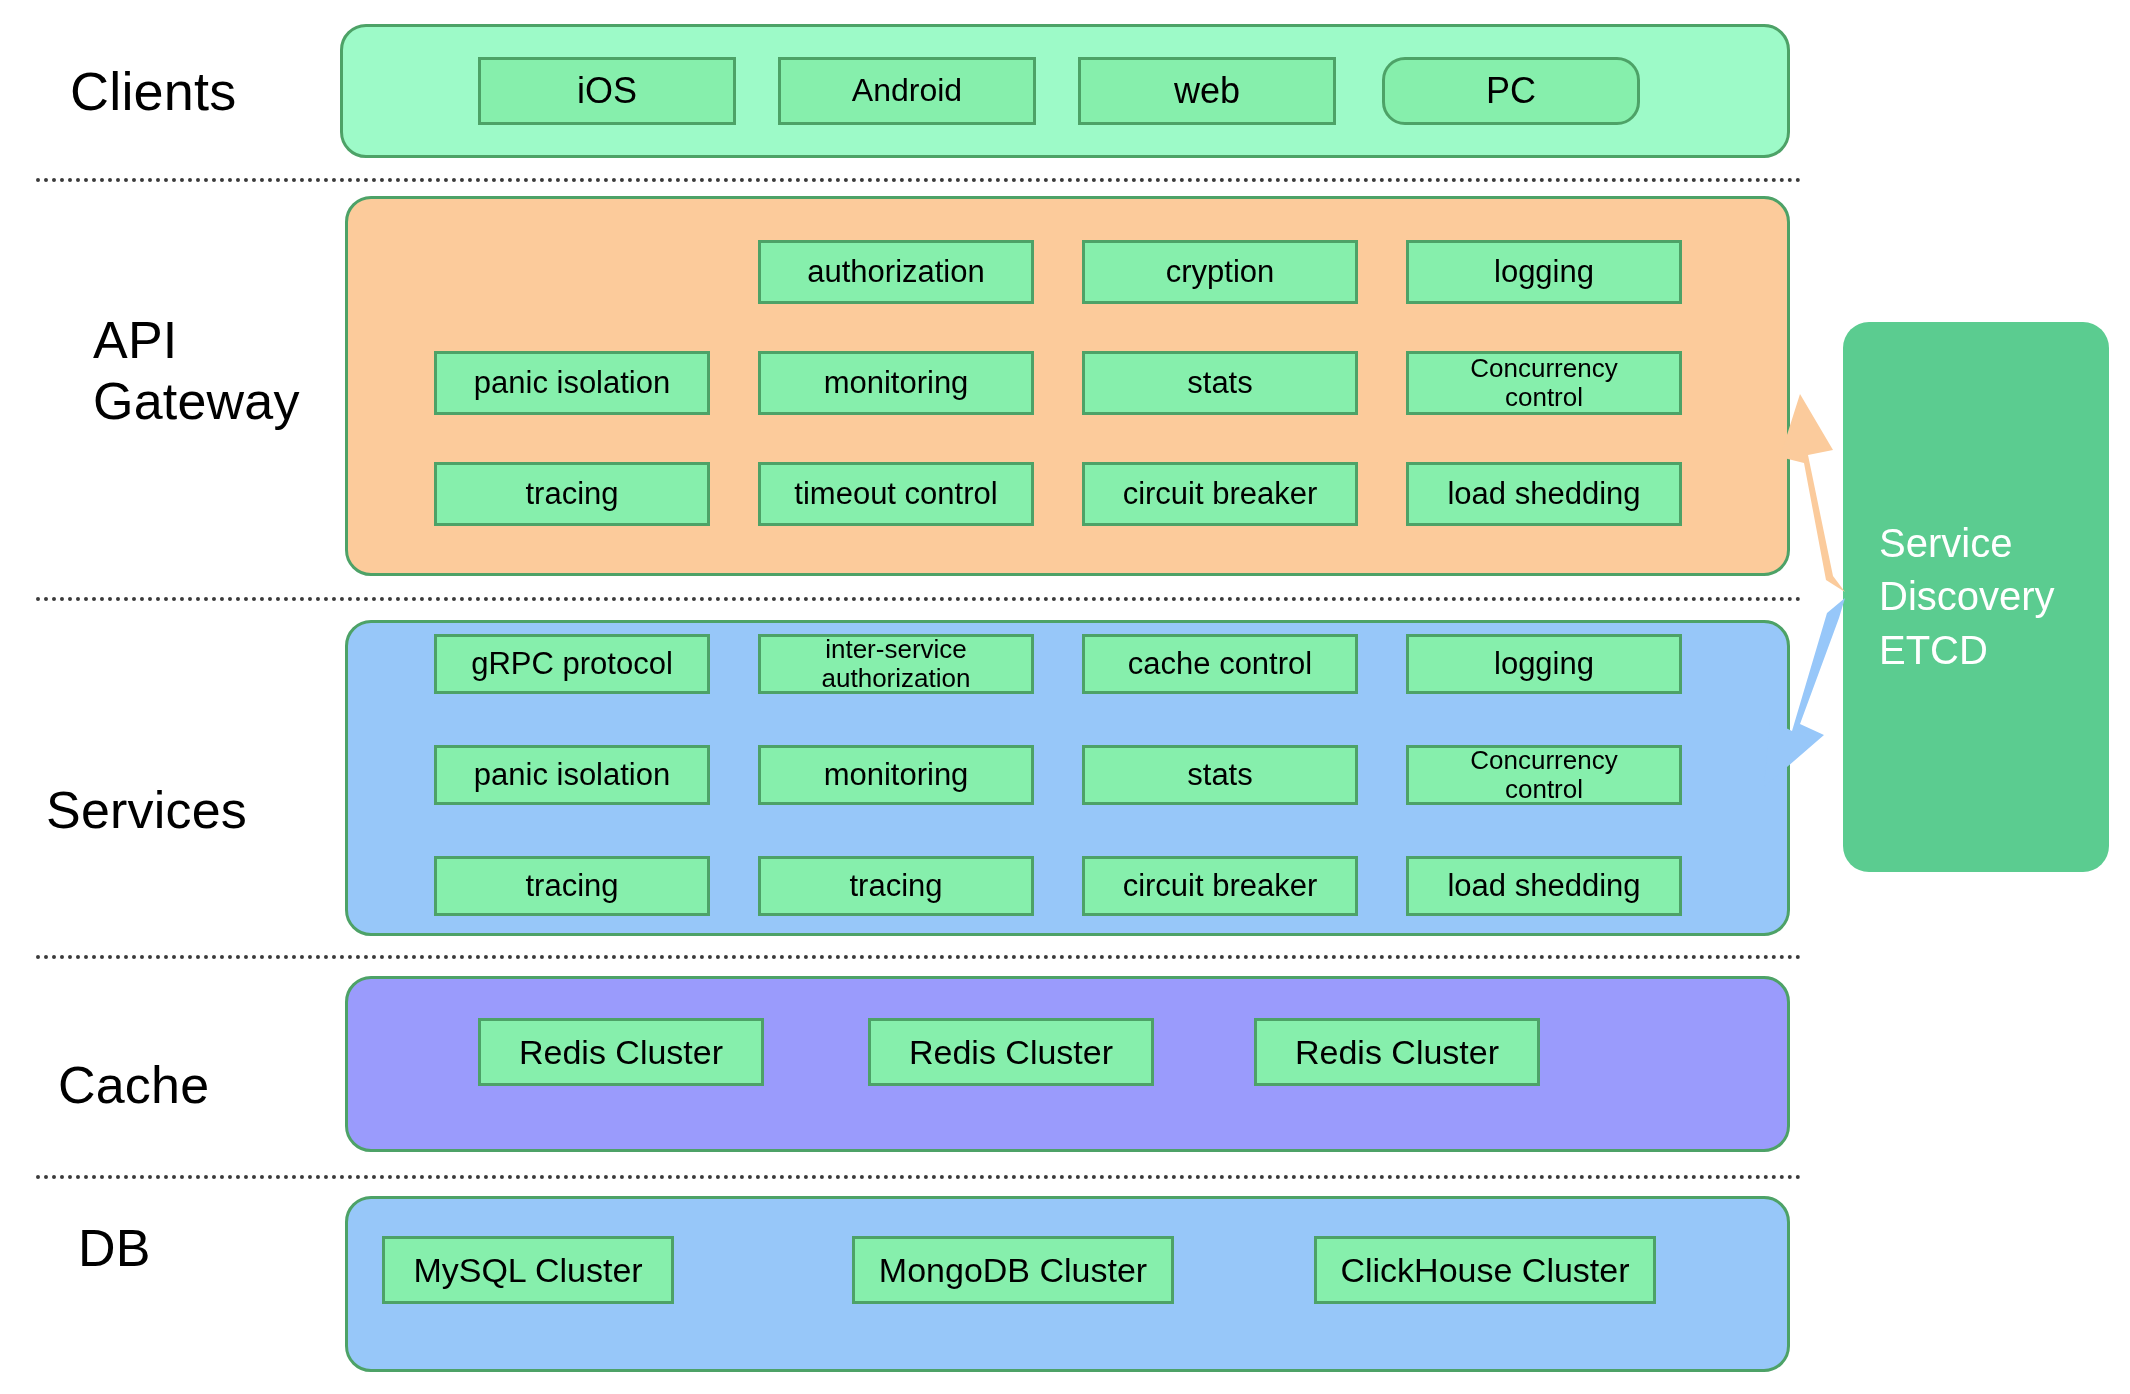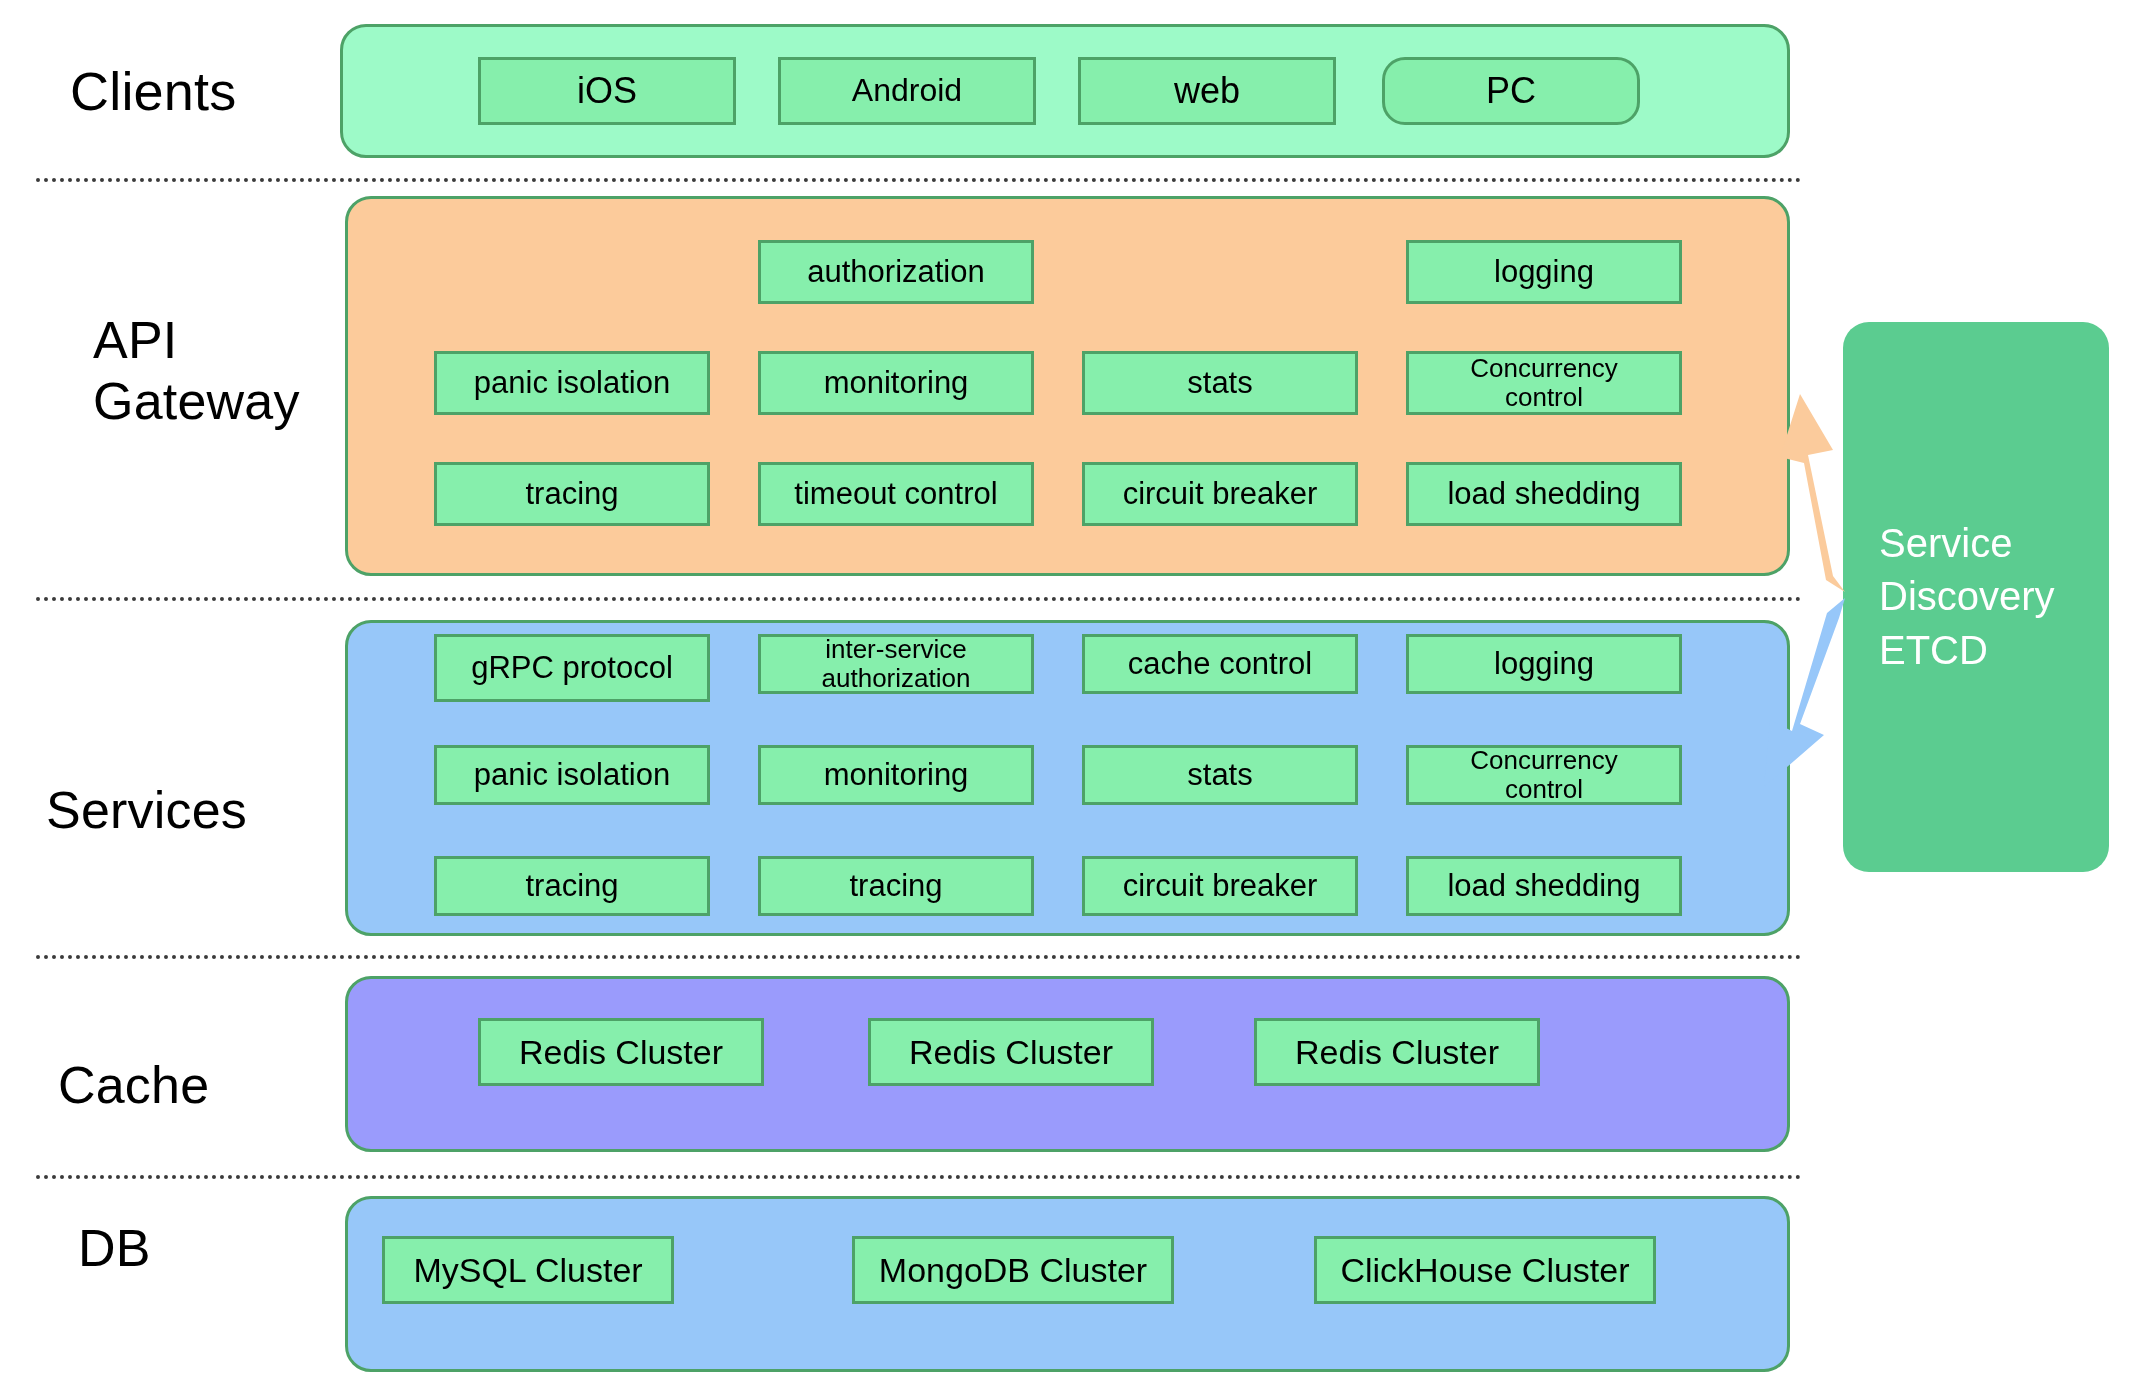--- a/index.html
+++ b/index.html
@@ -106,40 +106,41 @@
   <div class="cell" style="left:1382px; top:57px; width:258px; height:68px; font-size:36px;border-radius:23px;">PC</div>
 
   <div class="sep" style="left:36px; top:178px; width:1766px;"></div>
 
   <div class="row-label" style="left:93px; top:310px; font-size:52px;">API
 Gateway</div>
 
   <div class="band orange" style="left:345px; top:196px; width:1445px; height:380px;"></div>
 
   <div class="cell" style="left:758px; top:240px; width:276px; height:64px; font-size:31px;">authorization</div>
+  <div class="cell" style="left:1082px; top:240px; width:276px; height:64px; font-size:31px;">cryption</div>
   <div class="cell" style="left:1406px; top:240px; width:276px; height:64px; font-size:31px;">logging</div>
 
   <div class="cell" style="left:434px; top:351px; width:276px; height:64px; font-size:31px;">panic isolation</div>
   <div class="cell" style="left:758px; top:351px; width:276px; height:64px; font-size:31px;">monitoring</div>
   <div class="cell" style="left:1082px; top:351px; width:276px; height:64px; font-size:31px;">stats</div>
   <div class="cell" style="left:1406px; top:351px; width:276px; height:64px; font-size:26px;">Concurrency
 control</div>
 
   <div class="cell" style="left:434px; top:462px; width:276px; height:64px; font-size:31px;">tracing</div>
   <div class="cell" style="left:758px; top:462px; width:276px; height:64px; font-size:31px;">timeout control</div>
   <div class="cell" style="left:1082px; top:462px; width:276px; height:64px; font-size:31px;">circuit breaker</div>
   <div class="cell" style="left:1406px; top:462px; width:276px; height:64px; font-size:31px;">load shedding</div>
 
   <div class="sep" style="left:36px; top:597px; width:1766px;"></div>
 
   <div class="row-label" style="left:46px; top:780px; font-size:52px;">Services</div>
 
   <div class="band blue" style="left:345px; top:620px; width:1445px; height:316px;"></div>
 
-  <div class="cell" style="left:434px; top:634px; width:276px; height:68px; font-size:31px;">gRPC protocol</div>
+  <div class="cell" style="left:434px; top:634px; width:276px; height:60px; font-size:31px;">gRPC protocol</div>
   <div class="cell" style="left:758px; top:634px; width:276px; height:60px; font-size:26px;">inter-service
 authorization</div>
   <div class="cell" style="left:1082px; top:634px; width:276px; height:60px; font-size:31px;">cache control</div>
   <div class="cell" style="left:1406px; top:634px; width:276px; height:60px; font-size:31px;">logging</div>
 
   <div class="cell" style="left:434px; top:745px; width:276px; height:60px; font-size:31px;">panic isolation</div>
   <div class="cell" style="left:758px; top:745px; width:276px; height:60px; font-size:31px;">monitoring</div>
   <div class="cell" style="left:1082px; top:745px; width:276px; height:60px; font-size:31px;">stats</div>
   <div class="cell" style="left:1406px; top:745px; width:276px; height:60px; font-size:26px;">Concurrency
 control</div>

